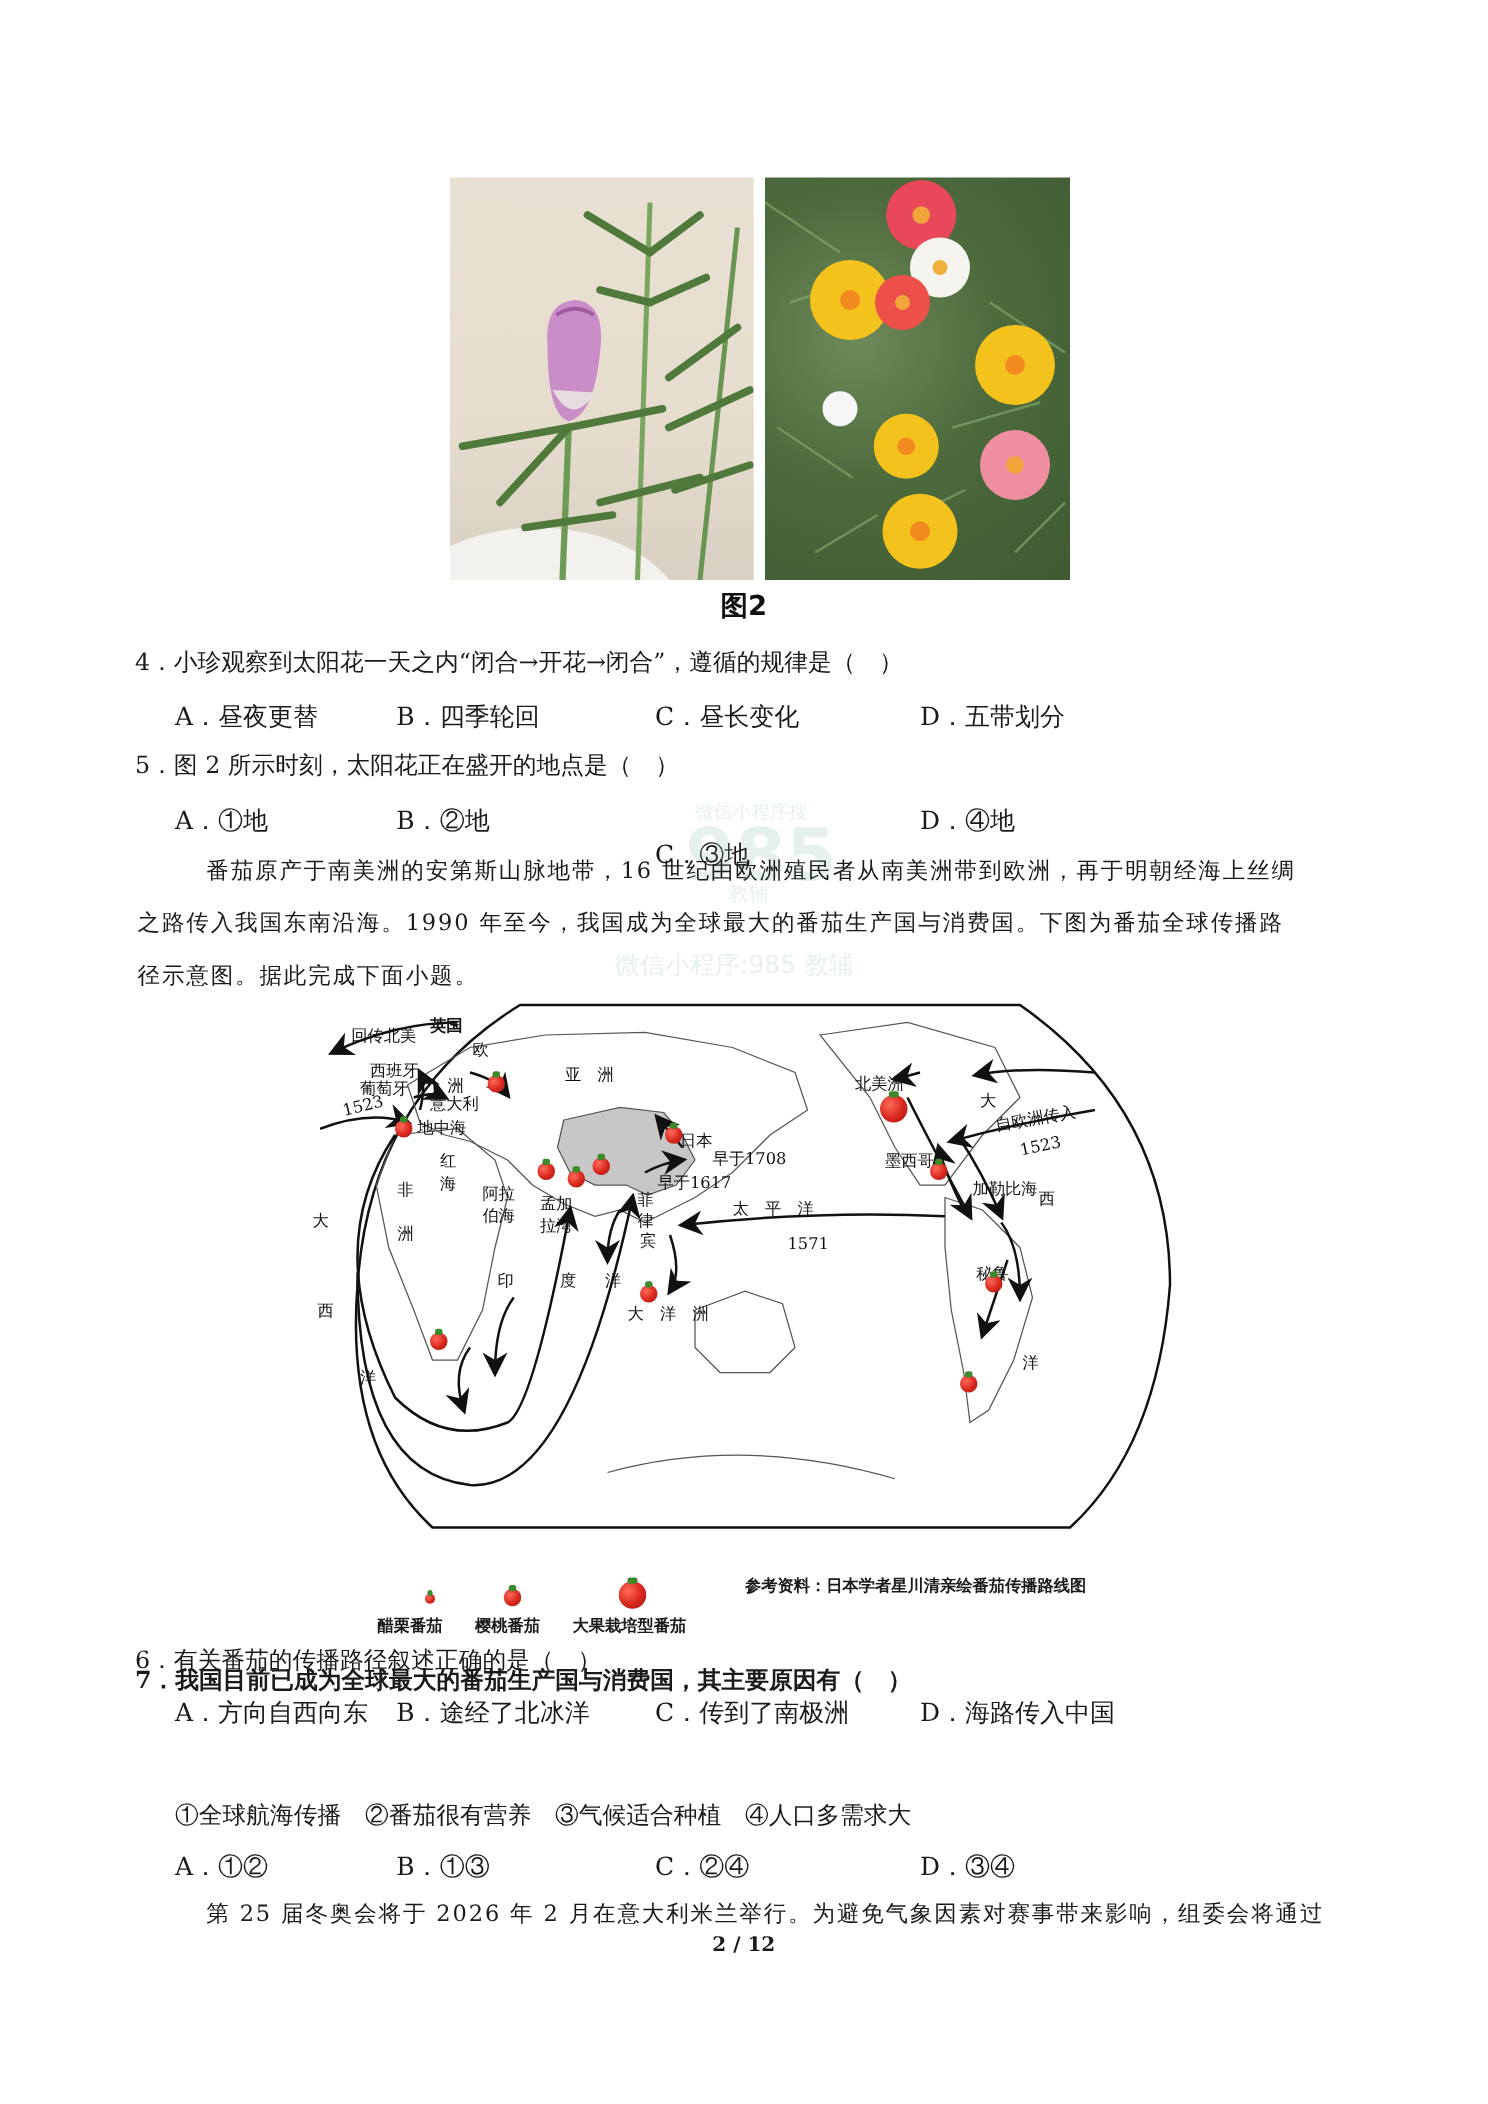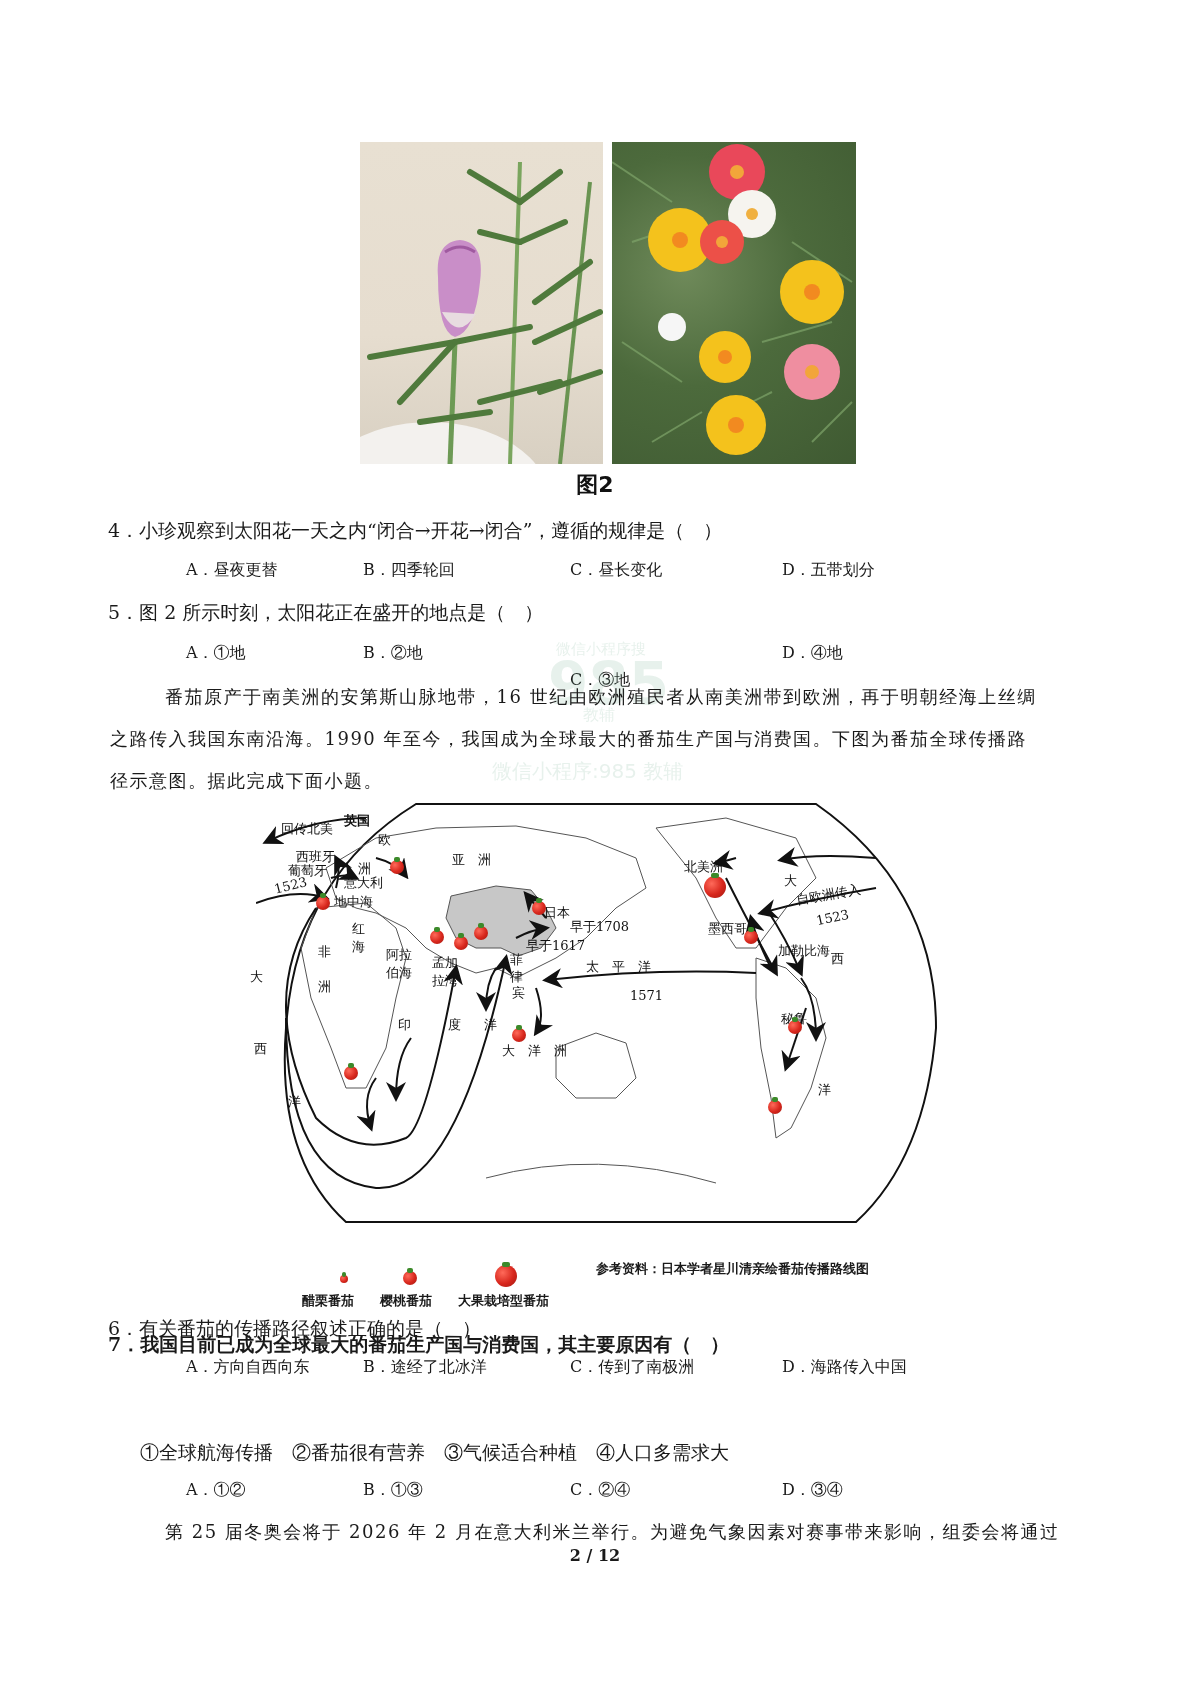--- a/index.html
+++ b/index.html
@@ -22,21 +22,21 @@
     }
     .caption-fig {
       left: 0; width: 1190px; top: 470px; text-align: center;
       font-family: "DejaVu Sans", "Liberation Sans", sans-serif;
       font-size: 22px; font-weight: bold; color: #111;
     }
     .line {
       position: absolute; font-size: 19px; line-height: 24px; white-space: nowrap;
     }
     .q { left: 108px; }
-    .opt { position: absolute; font-size: 16px; white-space: nowrap; margin-left: 46px; }
+    .opt { position: absolute; font-size: 20px; white-space: nowrap; }
     .para { left: 110px; width: 980px; font-size: 18px; letter-spacing: 1.5px; }
     .map {
       position: absolute; left: 256px; top: 798px; width: 686px; height: 430px;
     }
     .map-label {
       position: absolute; font-size: 13px; color: #111; white-space: nowrap;
       font-family: "DejaVu Serif", "Liberation Serif", serif;
     }
     .tomato {
       position: absolute; border-radius: 50%;

